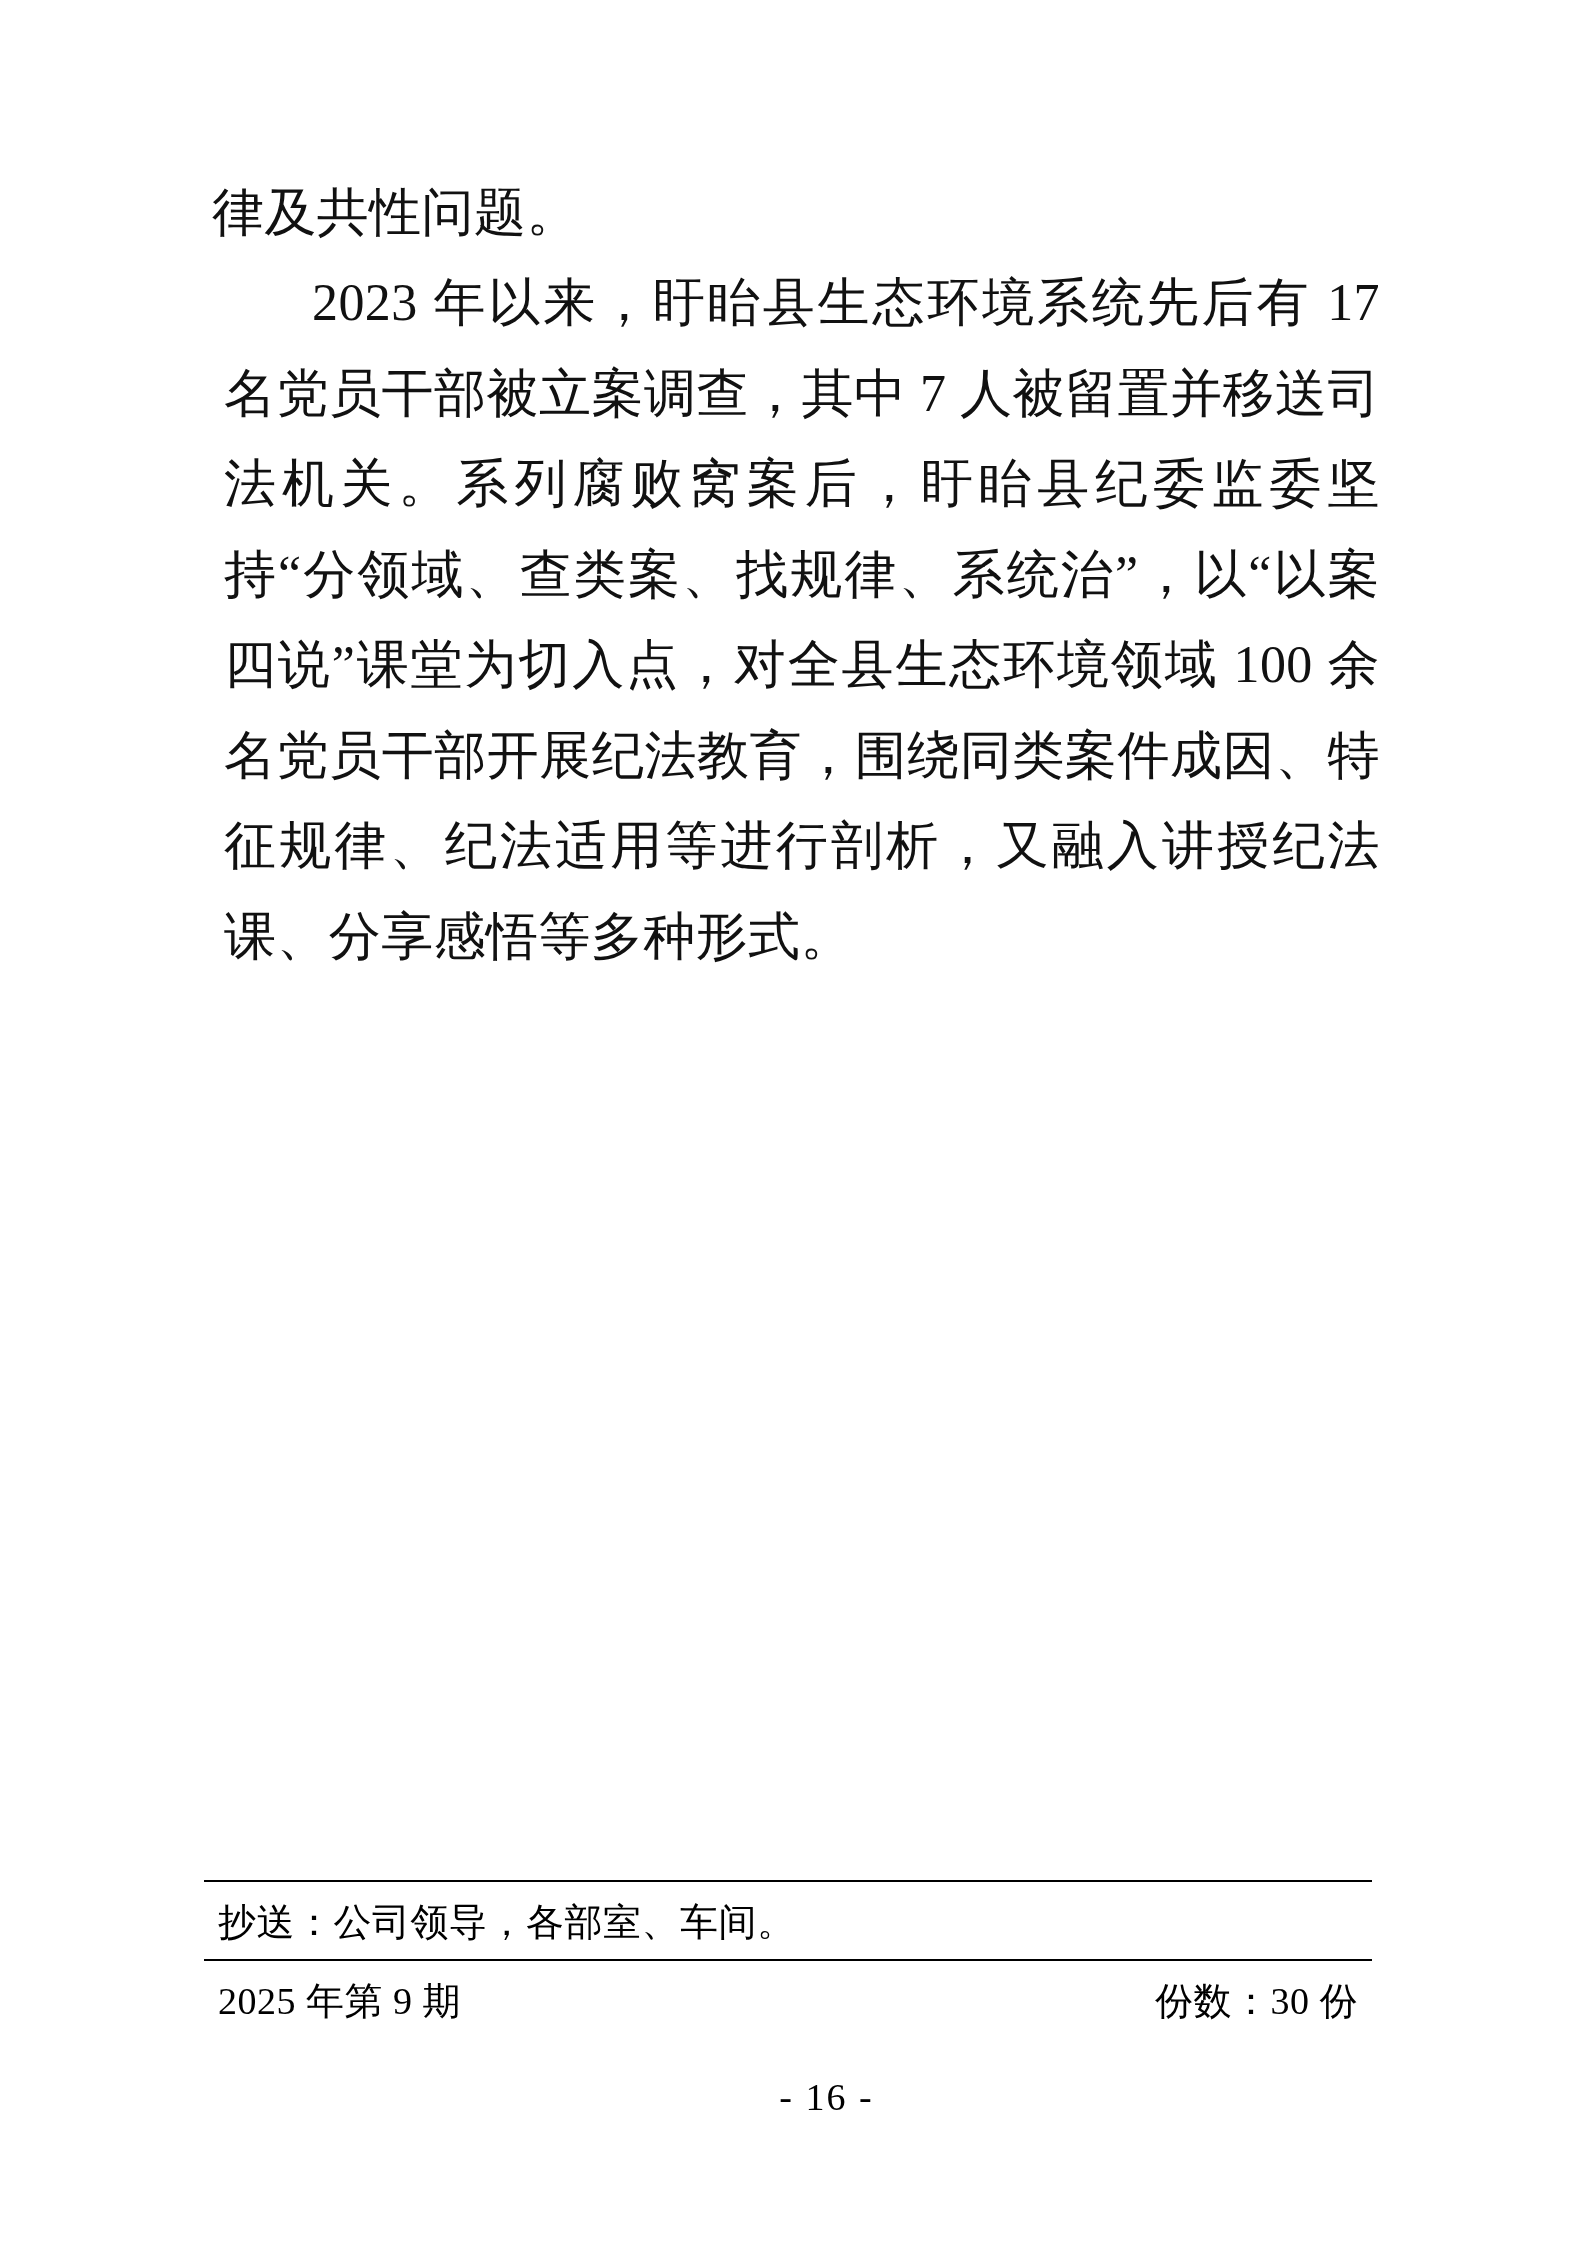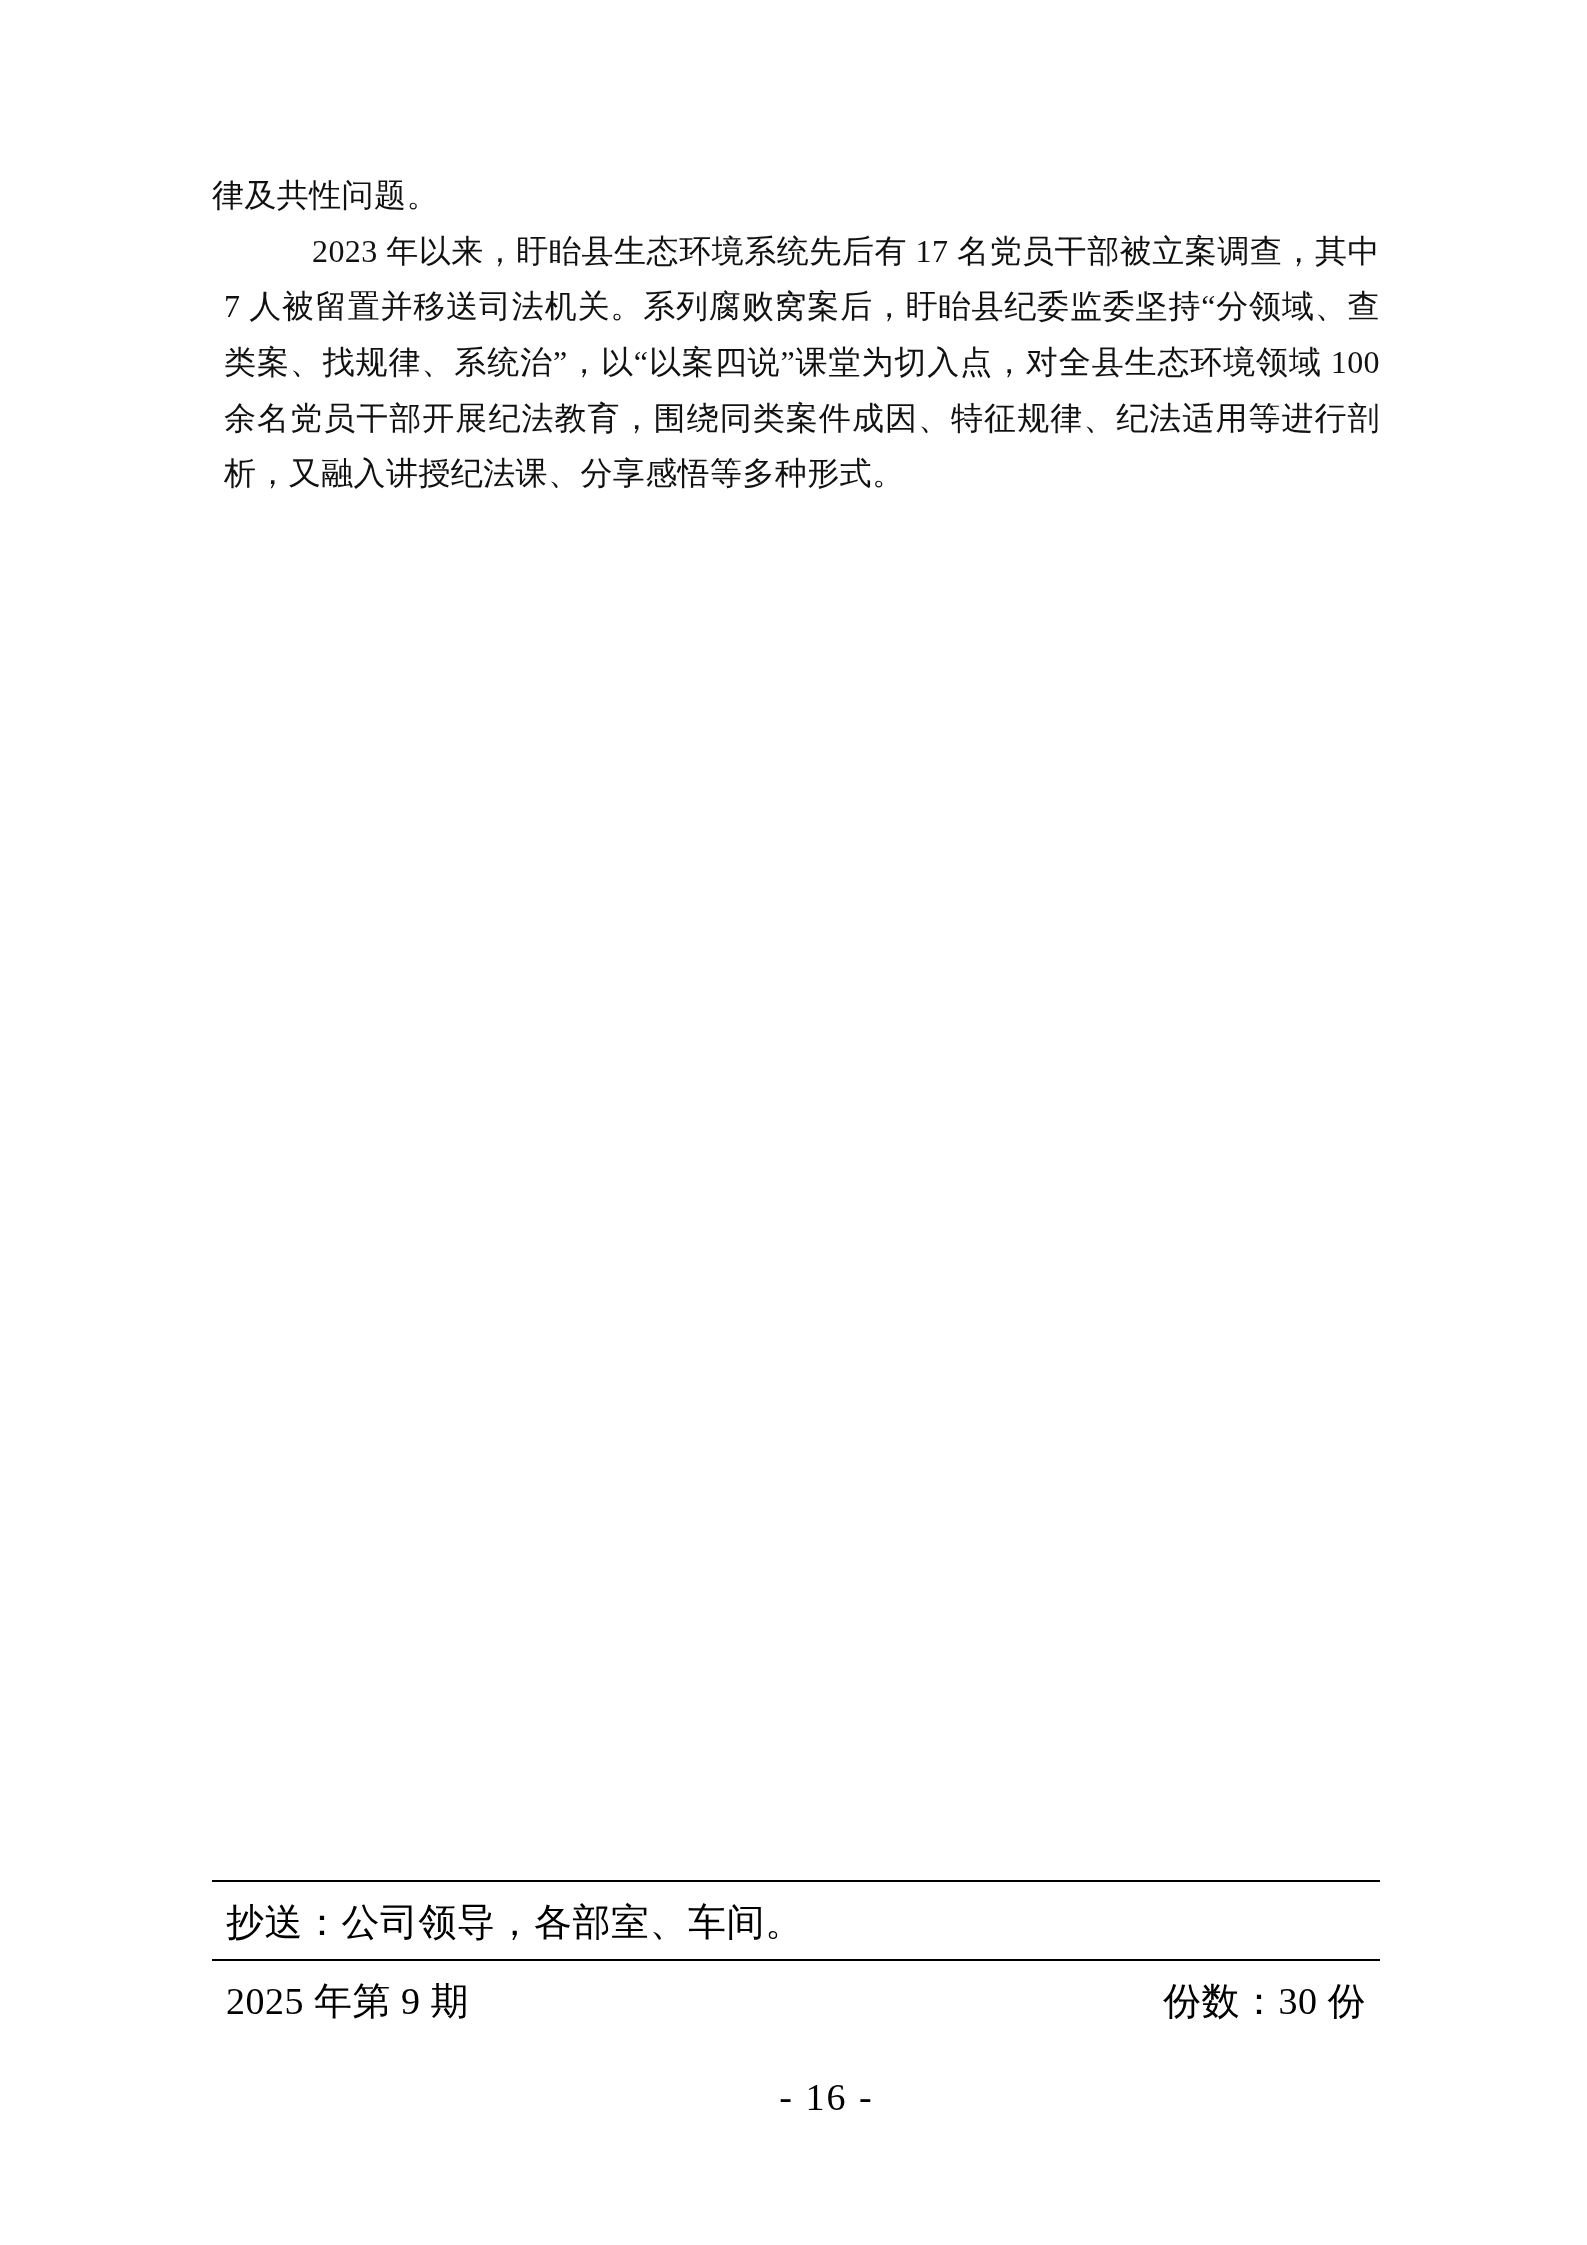--- a/index.html
+++ b/index.html
@@ -19,35 +19,35 @@
     box-sizing: border-box;
     overflow: hidden;
   }
   .content {
     position: absolute;
     left: 212px;
     top: 168px;
     width: 1168px;
   }
   .para {
-    font-size: 32px;
+    font-size: 52px;
     line-height: 1.74;
     text-align: justify;
     text-justify: inter-ideograph;
     letter-spacing: 0.4px;
     margin: 0 0 0 0;
     color: #111111;
   }
   .para.indent {
     text-indent: 88px;
     margin-left: 12px;
   }
   .footer {
     position: absolute;
-    left: 212px;
+    left: 204px;
     width: 1168px;
   }
   .footer-rule {
     border-top: 2px solid #000000;
     width: 100%;
   }
   .footer-line1 {
     font-size: 38px;
     line-height: 1.6;
     padding-top: 10px;

